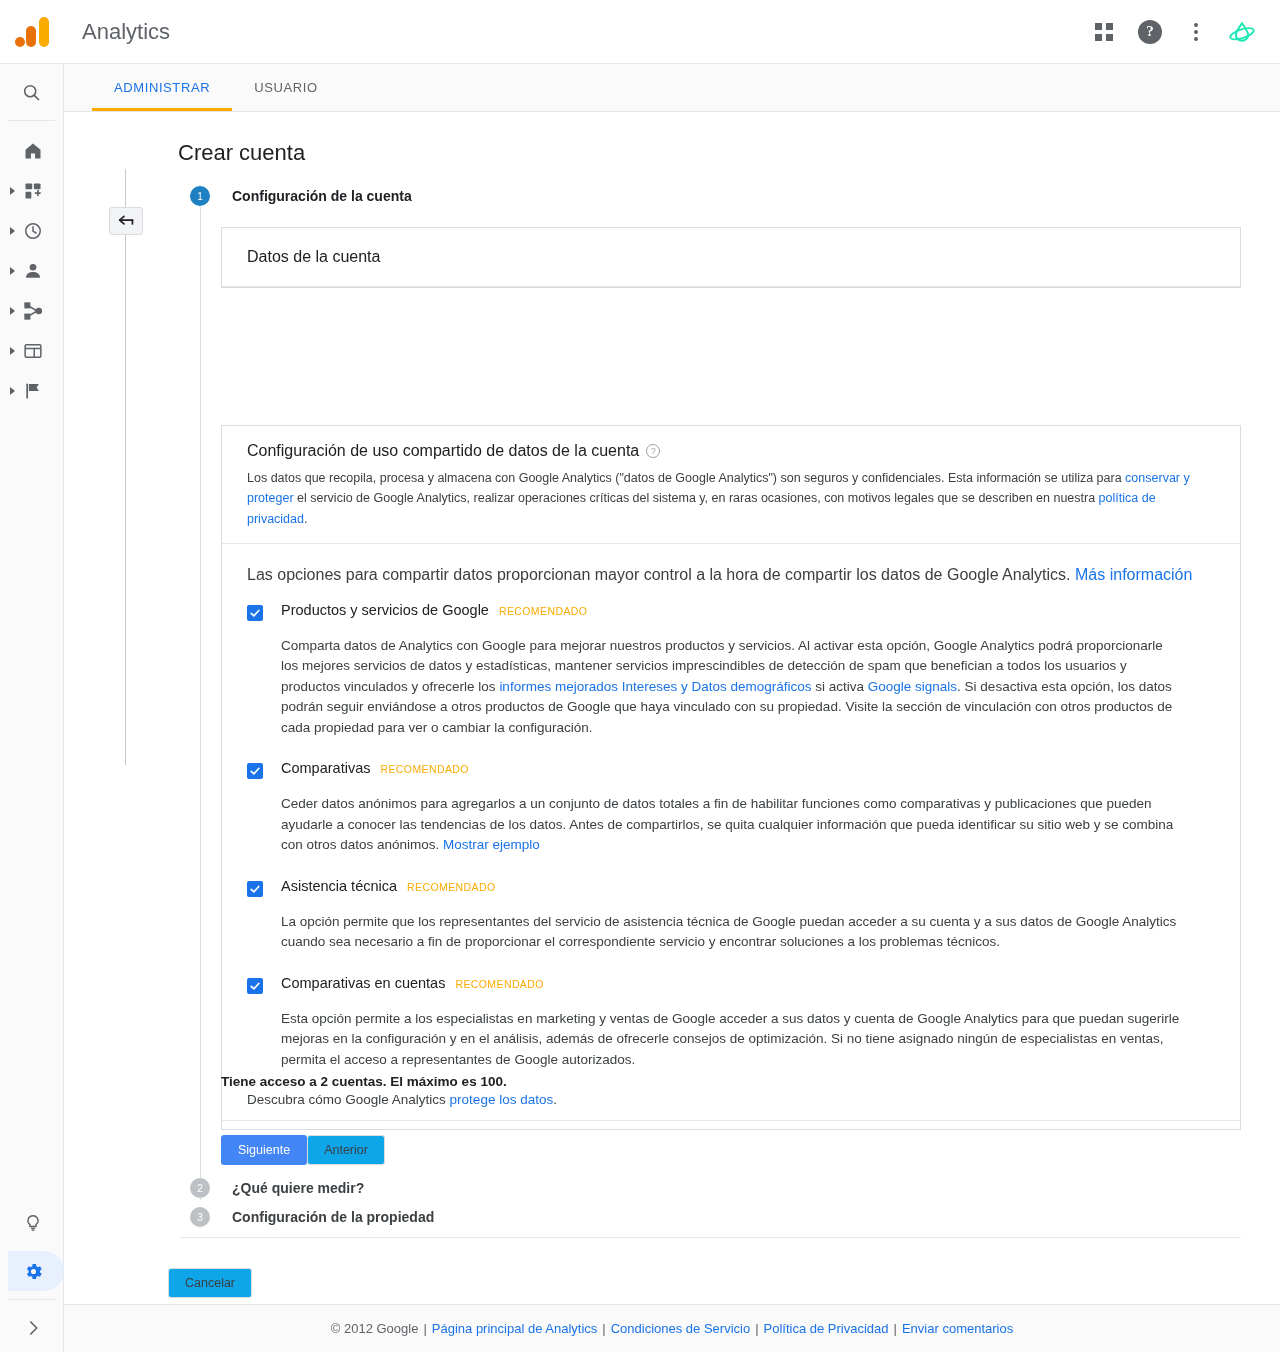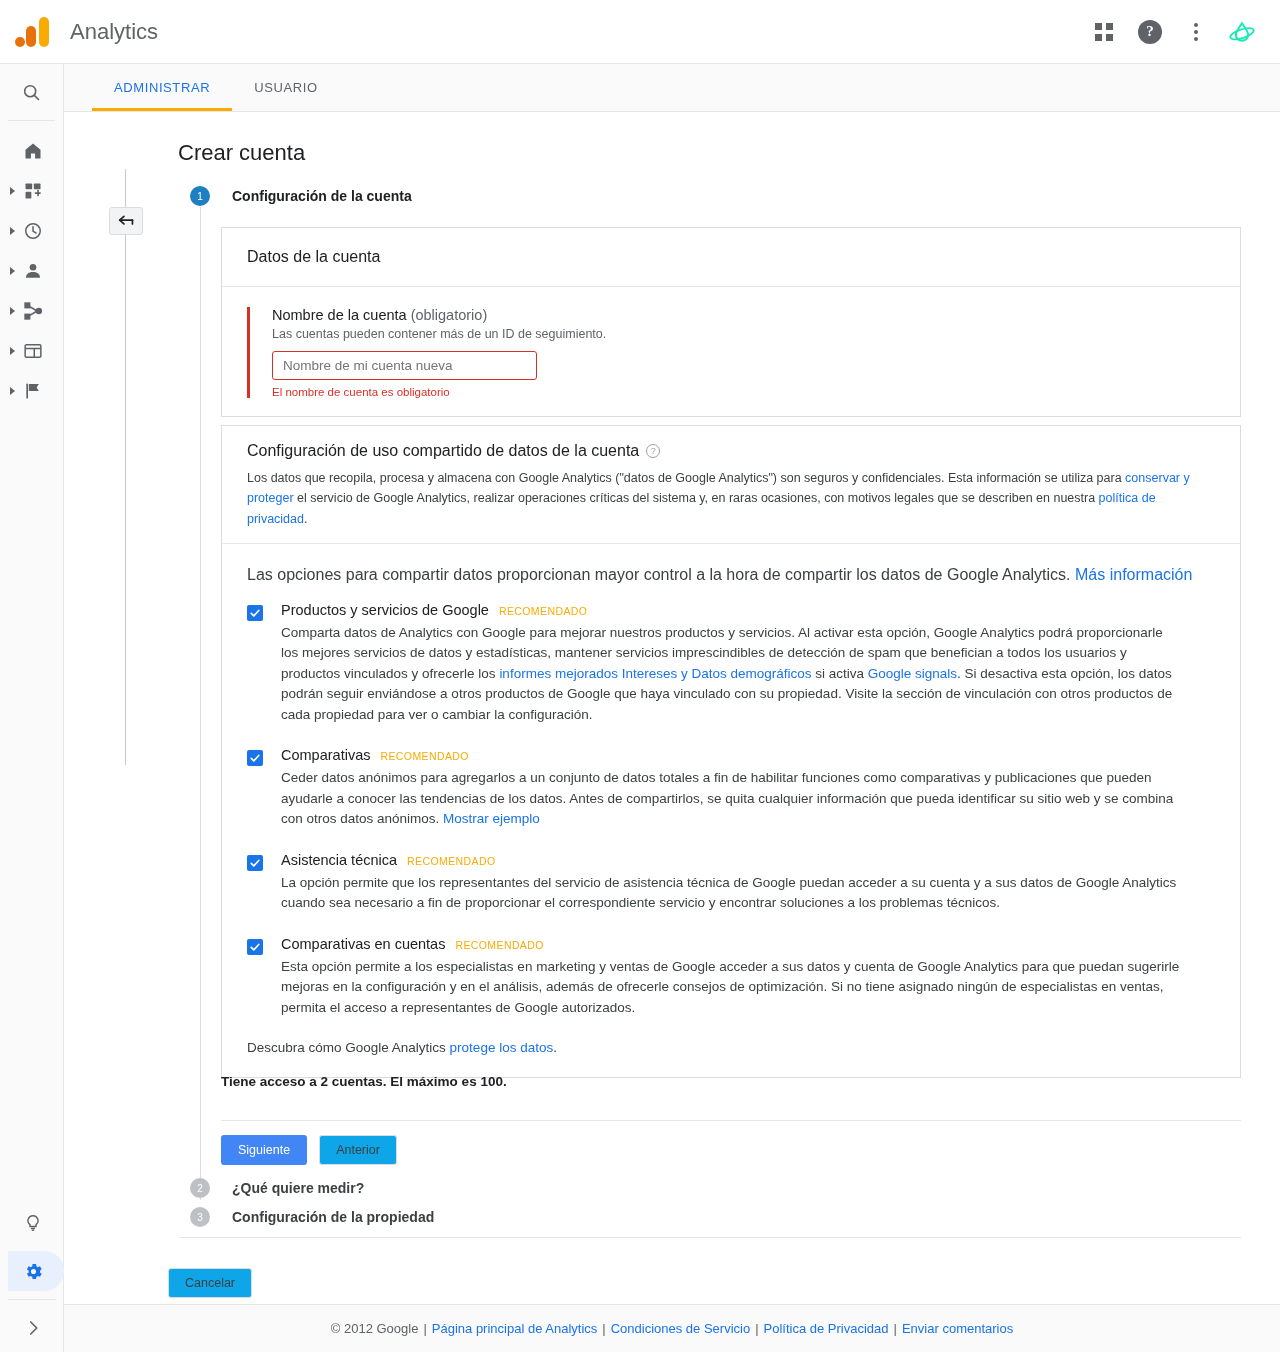--- a/index.html
+++ b/index.html
@@ -29,21 +29,21 @@
   .ga-logo .bar-mid {
     position: absolute; left: 11px; top: 9px; width: 10px; height: 21px;
     background: #e8710a; border-radius: 5px;
   }
   .ga-logo .dot {
     position: absolute; left: 0; top: 20px; width: 10px; height: 10px;
     background: #e8710a; border-radius: 50%;
   }
   .app-title {
     font-size: 22px; color: #5f6368; font-weight: 400;
-    letter-spacing: 0px; margin-left: 6px;
+    letter-spacing: 0px; margin-left: 18px;
   }
   .topbar-right {
     margin-left: auto; display: flex; align-items: center; gap: 18px;
     padding-right: 24px;
   }
   .icon-btn {
     width: 28px; height: 28px; display: flex; align-items: center;
     justify-content: center; cursor: pointer; border-radius: 50%;
   }
   .apps-grid { width: 18px; height: 18px; display: grid;
@@ -183,21 +183,21 @@
   .opt:last-of-type { margin-bottom: 14px; }
   .cbx {
     width: 16px; height: 16px; border-radius: 2px; background: #1a73e8;
     flex: 0 0 16px; margin-top: 3px; cursor: pointer;
     display: flex; align-items: center; justify-content: center;
   }
   .opt-text { margin-left: 18px; }
   .opt-title { font-size: 14.5px; color: #202124; display: flex; align-items: baseline; gap: 10px; }
   .rec { font-size: 10.5px; color: #f9ab00; letter-spacing: .4px; }
   .opt-desc {
-    margin-top: 5px; font-size: 13.5px; color: #3c4043; line-height: 1.52;
+    margin-top: 18px; font-size: 13.5px; color: #3c4043; line-height: 1.52;
     max-width: 900px;
   }
   .discover { font-size: 13.5px; color: #3c4043; }
 
   .access-note {
     position: absolute; left: 157px; font-size: 13.5px;
     font-weight: 700; color: #202124;
   }
   .hr-sep { position: absolute; left: 157px; width: 1020px; height: 1px; background: #e4e6e8; }
 
@@ -397,31 +397,20 @@
 
   <div class="step-connector"></div>
 
   <div class="step-row" style="left:126px; top:74px;">
     <div class="step-circle active">1</div>
     <div class="step-label">Configuración de la cuenta</div>
   </div>
 
   <div class="card" style="top:115px;">
     <div class="card-head">Datos de la cuenta</div>
-    <div style="padding:20px 25px 18px 25px;">
-      <div style="border-left:3px solid #d93025; padding-left:22px;">
-        <div style="font-size:14.5px;color:#202124;">
-          <span style="font-weight:400">Nombre de la cuenta</span>
-          <span style="color:#5f6368;">(obligatorio)</span>
-        </div>
-        <div style="font-size:12.5px;color:#5f6368;margin-top:4px;">Las cuentas pueden contener más de un ID de seguimiento.</div>
-        <input type="text" class="acct-input" style="margin-top: 10px; width: 265px; height: 29px; border: 1px solid rgb(217, 48, 37); border-radius: 3px; padding: 0px 10px; font-size: 13.5px; font-family: &quot;Liberation Sans&quot;, sans-serif; color: rgb(32, 33, 36); outline: none;" placeholder="Nombre de mi cuenta nueva">
-        <div style="font-size:11.5px;color:#d93025;margin-top:6px;">El nombre de cuenta es obligatorio</div>
-      </div>
-    </div>
   </div>
 
   <div class="card" style="top:313px;">
     <div class="card-head-2">
       <h3>
         <span>Configuración de uso compartido de datos de la cuenta</span>
         <span class="qmark">?</span>
       </h3>
       <div class="head-desc">
         <span>Los datos que recopila, procesa y almacena con Google Analytics ("datos de Google Analytics") son seguros y confidenciales. Esta información se utiliza para </span><a class="lnk">conservar y proteger</a><span> el servicio de Google Analytics, realizar operaciones críticas del sistema y, en raras ocasiones, con motivos legales que se describen en nuestra </span><a class="lnk">política de privacidad</a><span>.</span>
@@ -500,21 +489,21 @@
       <div class="discover">
         <span>Descubra cómo Google Analytics </span><a class="lnk">protege los datos</a><span>.</span>
       </div>
     </div>
   </div>
 
   <div class="access-note" style="top:962px;">Tiene acceso a 2 cuentas. El máximo es 100.</div>
 
   <div class="hr-sep" style="top:1008px;"></div>
 
-  <div style="position:absolute;left:157px;top:1023px;display:flex;gap:12px;border-radius:12px;">
+  <div style="position:absolute;left:157px;top:1023px;display:flex;border-radius:12px;">
     <div class="btn btn-primary">Siguiente</div>
     <div class="btn btn-secondary">Anterior</div>
   </div>
 
   <div class="step-row" style="left:126px; top:1066px;">
     <div class="step-circle inactive">2</div>
     <div class="step-label faint">¿Qué quiere medir?</div>
   </div>
 
   <div class="step-row" style="left:126px; top:1095px;">

